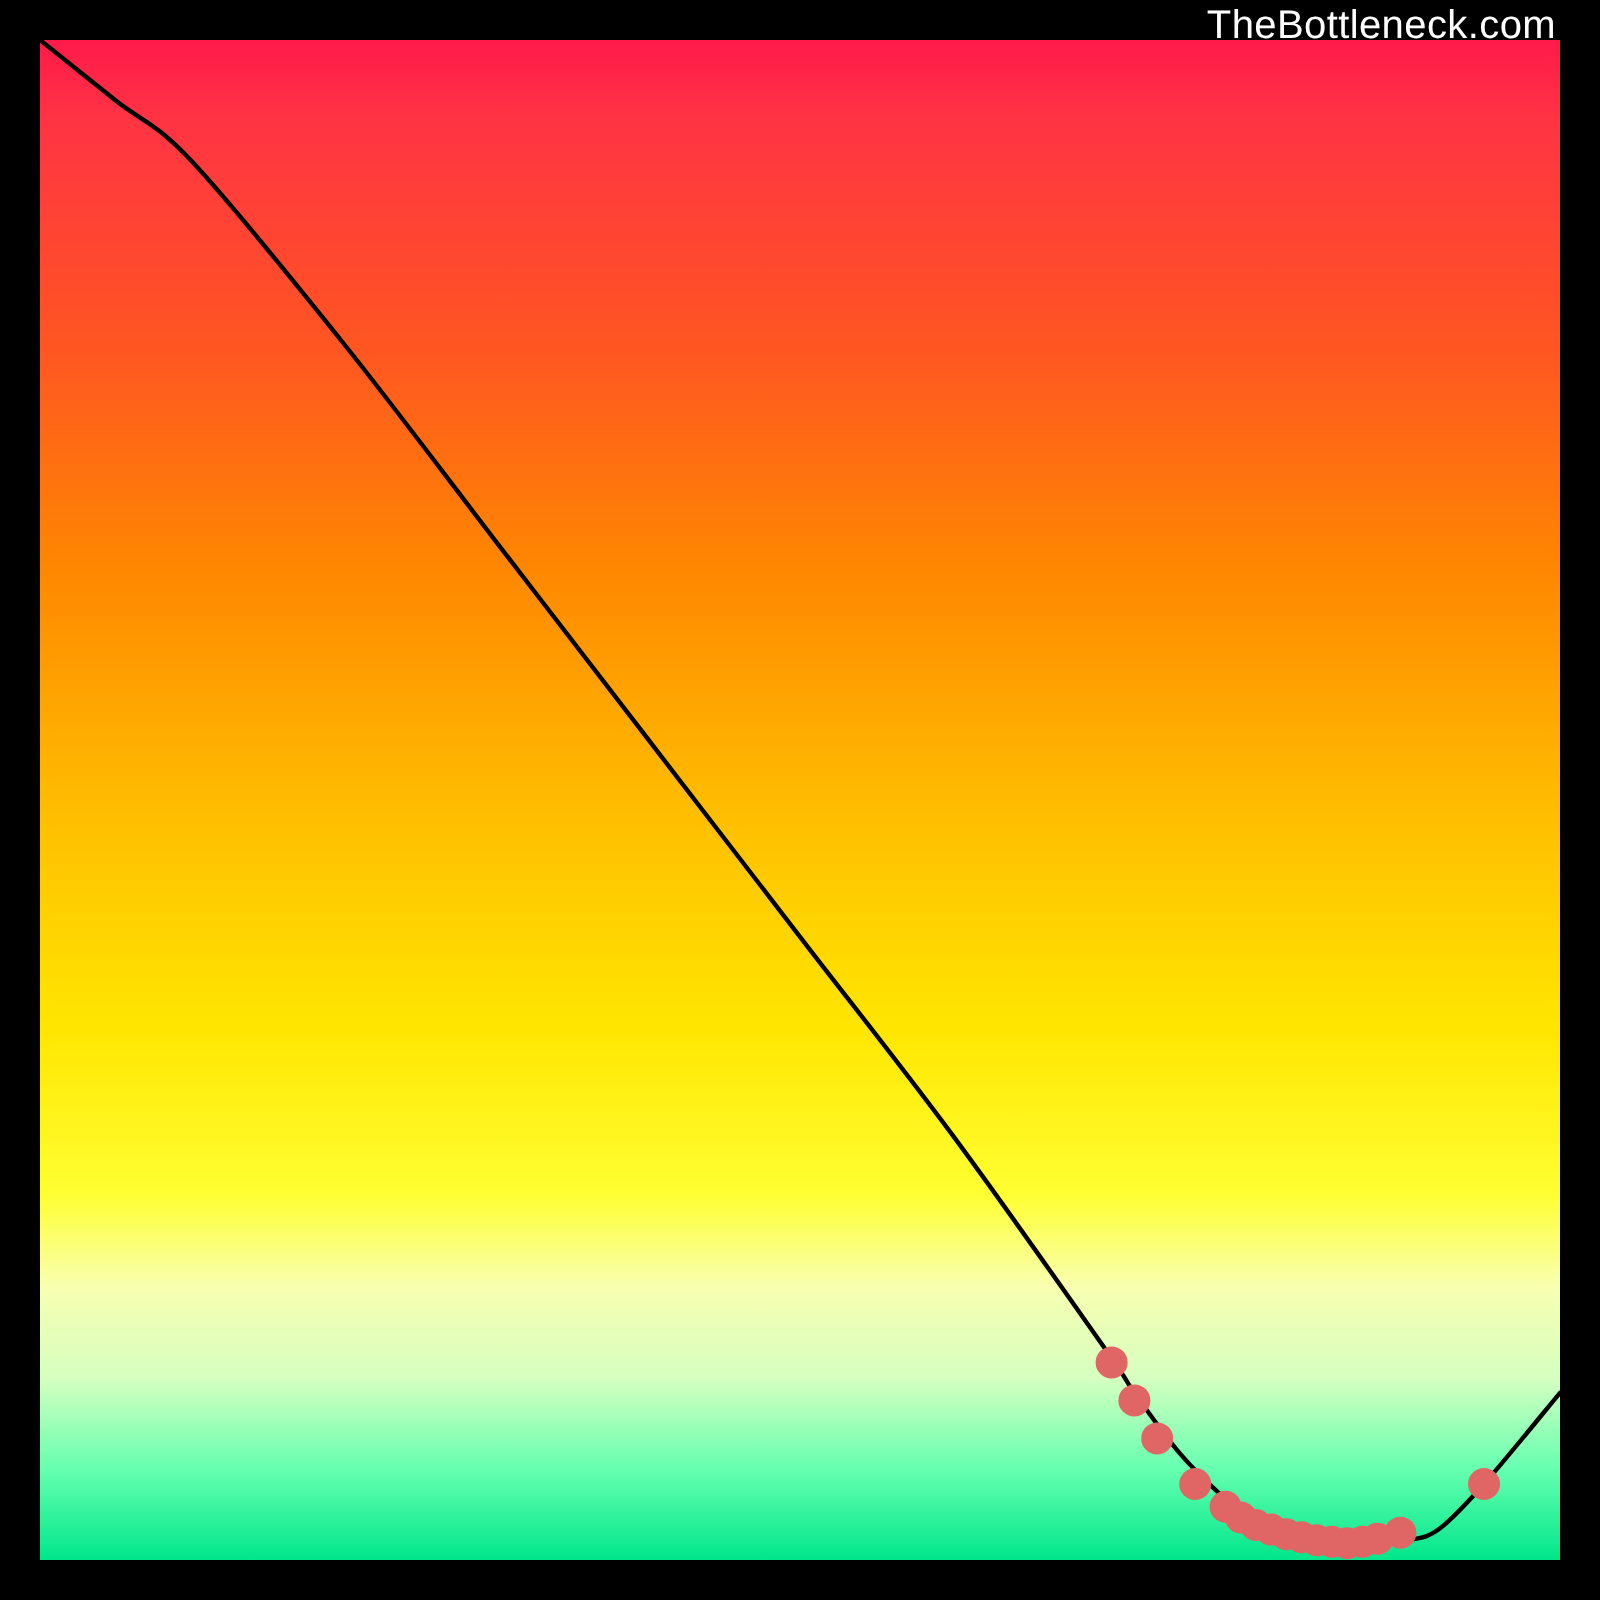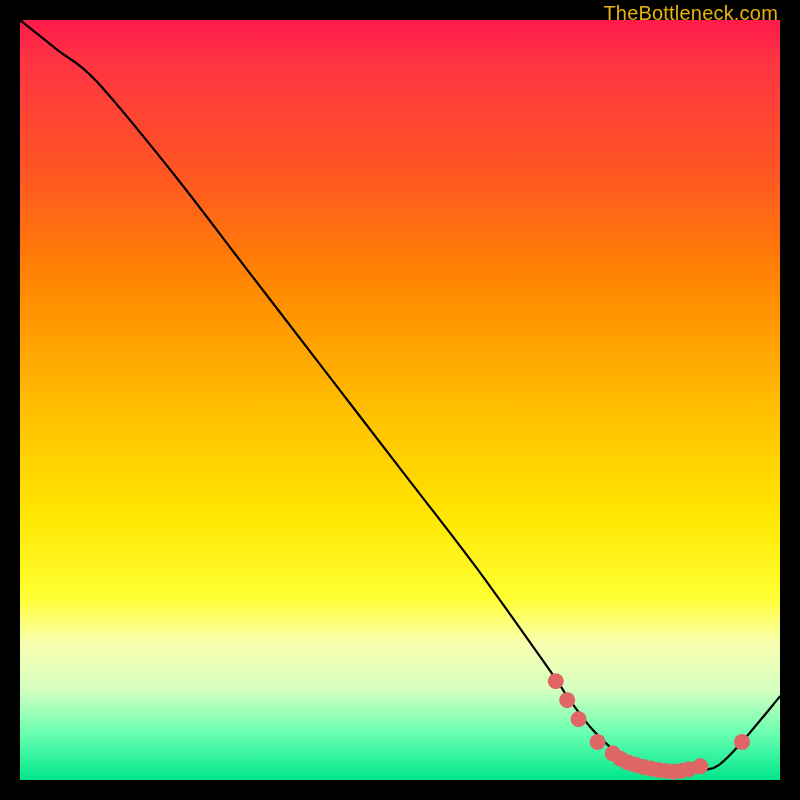--- a/index.html
+++ b/index.html
@@ -39,21 +39,21 @@
     inset: 0;
     width: 100%;
     height: 100%;
   }
   .attrib {
     position: absolute;
     top: 2px;
     right: 22px;
     font-family: Arial, Helvetica, sans-serif;
     font-size: 20px;
-    color: #eab308;
+    color: #ffffff;
     font-weight: 400;
     letter-spacing: 0.2px;
   }
 </style>
 </head>
 <body>
 
 <div class="attrib">TheBottleneck.com</div>
 
 <div class="plot-area">

